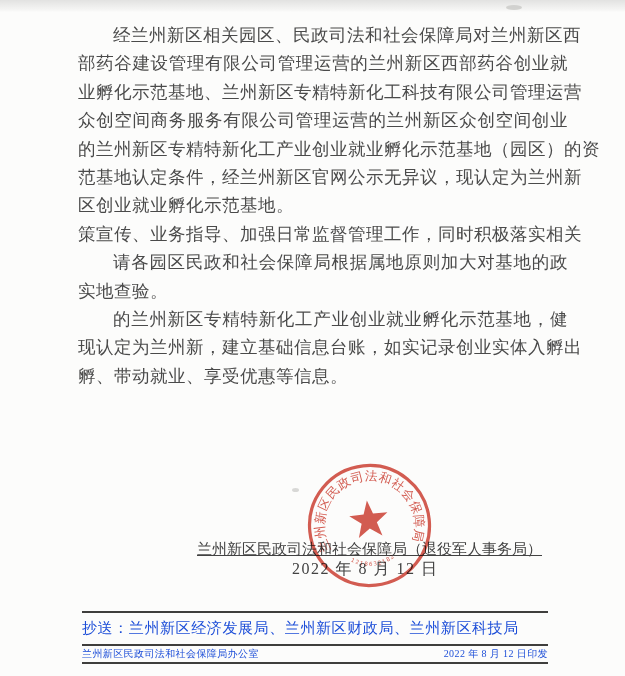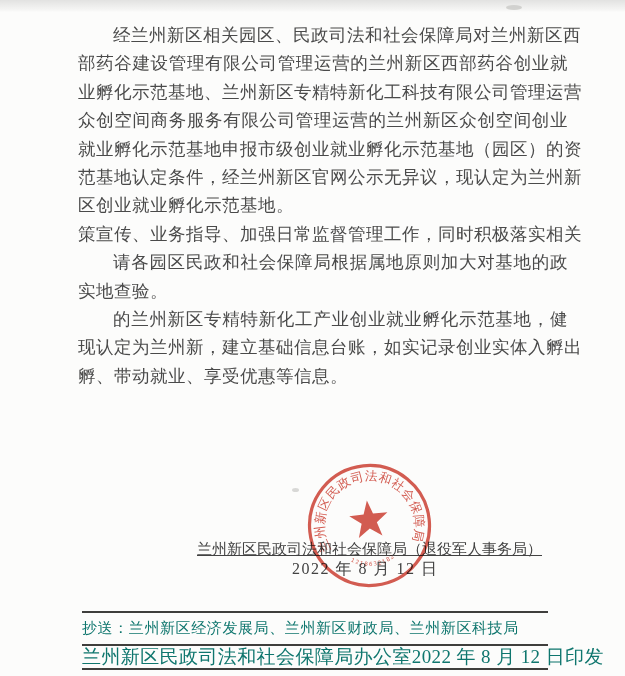--- a/index.html
+++ b/index.html
@@ -56,47 +56,47 @@
     font-family:"Liberation Serif","DejaVu Serif",serif;
   }
   .seal .code-text {
     font-size:5.5px; letter-spacing:1.2px; fill:var(--seal-color);
     font-family:"DejaVu Sans","Liberation Sans",sans-serif;
   }
 
   
   .footer {
     position:absolute; left:82px; top:611px; width:466px;
-    color:#0f766e;
+    color:#1d4ed8;
   }
   .rule { height:2px; background:#3f3e3c; }
   .cc-row {
     height:31px; display:flex; align-items:center;
     font-size:15px; letter-spacing:.6px; white-space:nowrap;
   }
   .issue-row {
-    height:22px; display:flex; align-items:center; justify-content:space-between;
-    font-size:19px; letter-spacing:.4px; white-space:nowrap;
+    height:16px; display:flex; align-items:center; justify-content:space-between;
+    font-size:10px; letter-spacing:.4px; white-space:nowrap;
   }
 </style>
 </head>
 <body>
 
 <div class="page">
 
   <div class="scan-strip"></div>
   <div class="speck-1"></div>
   <div class="speck-2"></div>
 
   <main class="body-text">
       <div class="bline first">经兰州新区相关园区、民政司法和社会保障局对兰州新区西</div>
       <div class="bline">部药谷建设管理有限公司管理运营的兰州新区西部药谷创业就</div>
       <div class="bline">业孵化示范基地、兰州新区专精特新化工科技有限公司管理运营</div>
       <div class="bline">众创空间商务服务有限公司管理运营的兰州新区众创空间创业</div>
-      <div class="bline">就业孵化示范基地申报市级创业就业孵化示范基地（园区）的资</div>
+      <div class="bline">的兰州新区专精特新化工产业创业就业孵化示范基地（园区）的资</div>
       <div class="bline">范基地认定条件，经兰州新区官网公示无异议，现认定为兰州新</div>
       <div class="bline last">区创业就业孵化示范基地。</div>
       <div class="bline">策宣传、业务指导、加强日常监督管理工作，同时积极落实相关</div>
       <div class="bline first">请各园区民政和社会保障局根据属地原则加大对基地的政</div>
       <div class="bline last">实地查验。</div>
       <div class="bline first">的兰州新区专精特新化工产业创业就业孵化示范基地，健</div>
       <div class="bline">现认定为兰州新，建立基础信息台账，如实记录创业实体入孵出</div>
       <div class="bline last">孵、带动就业、享受优惠等信息。</div>
     </main>
 

